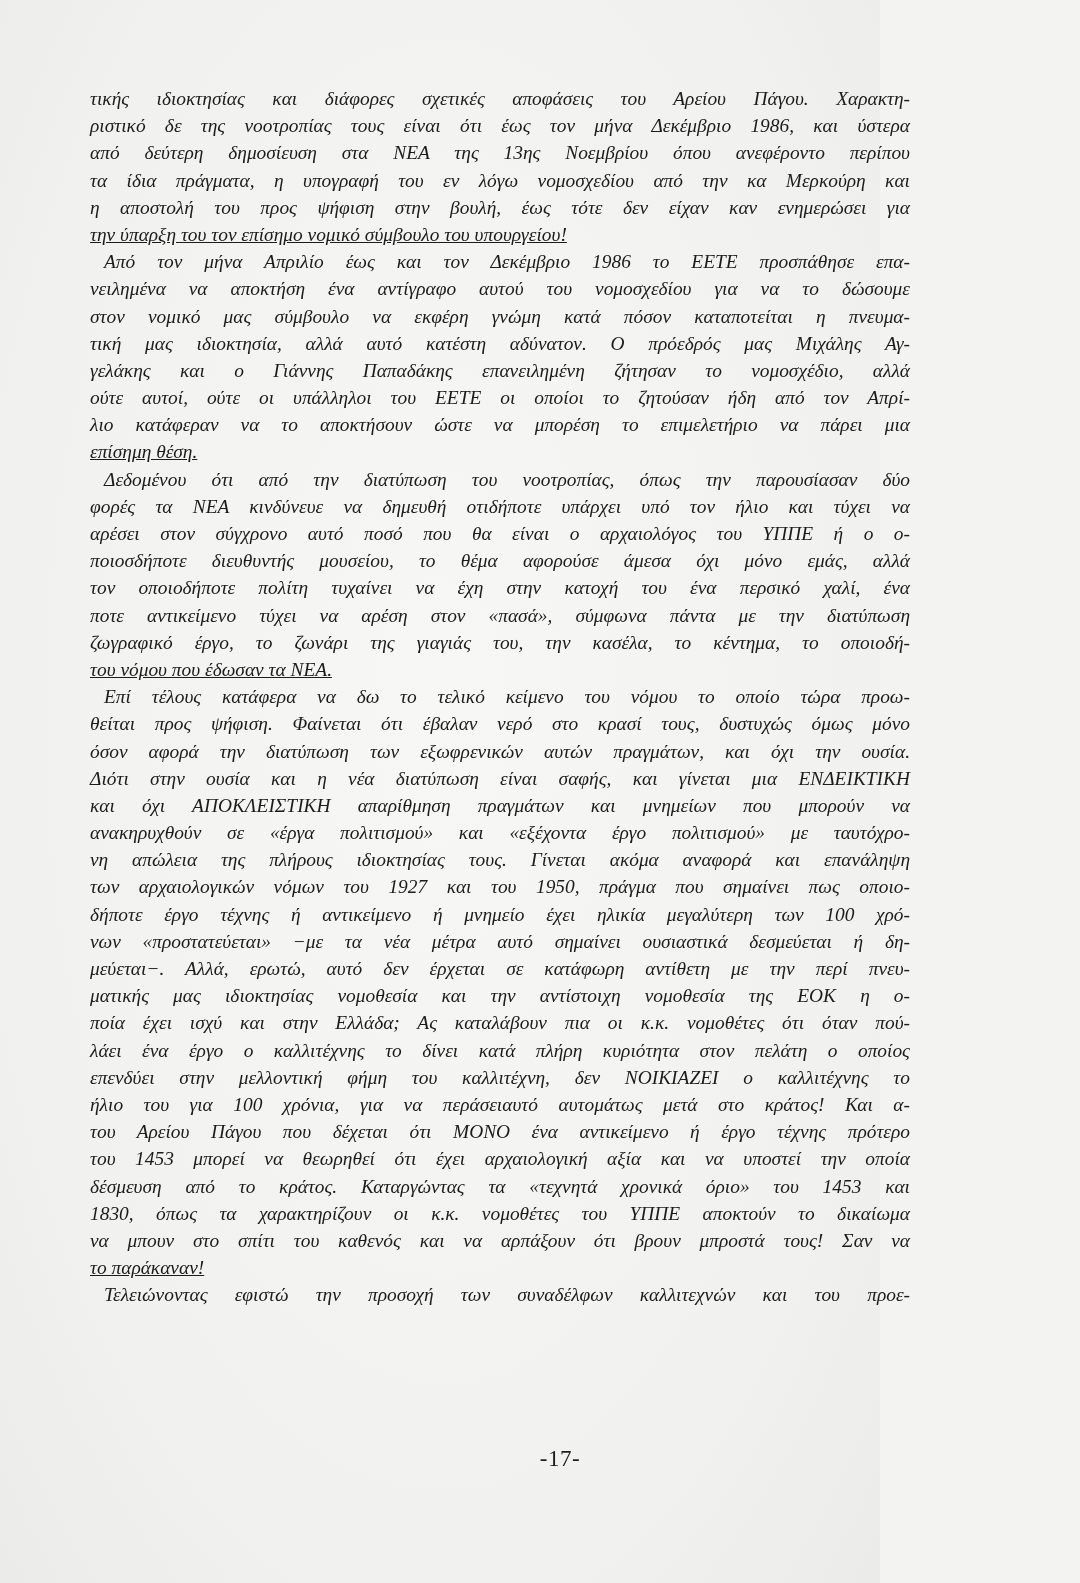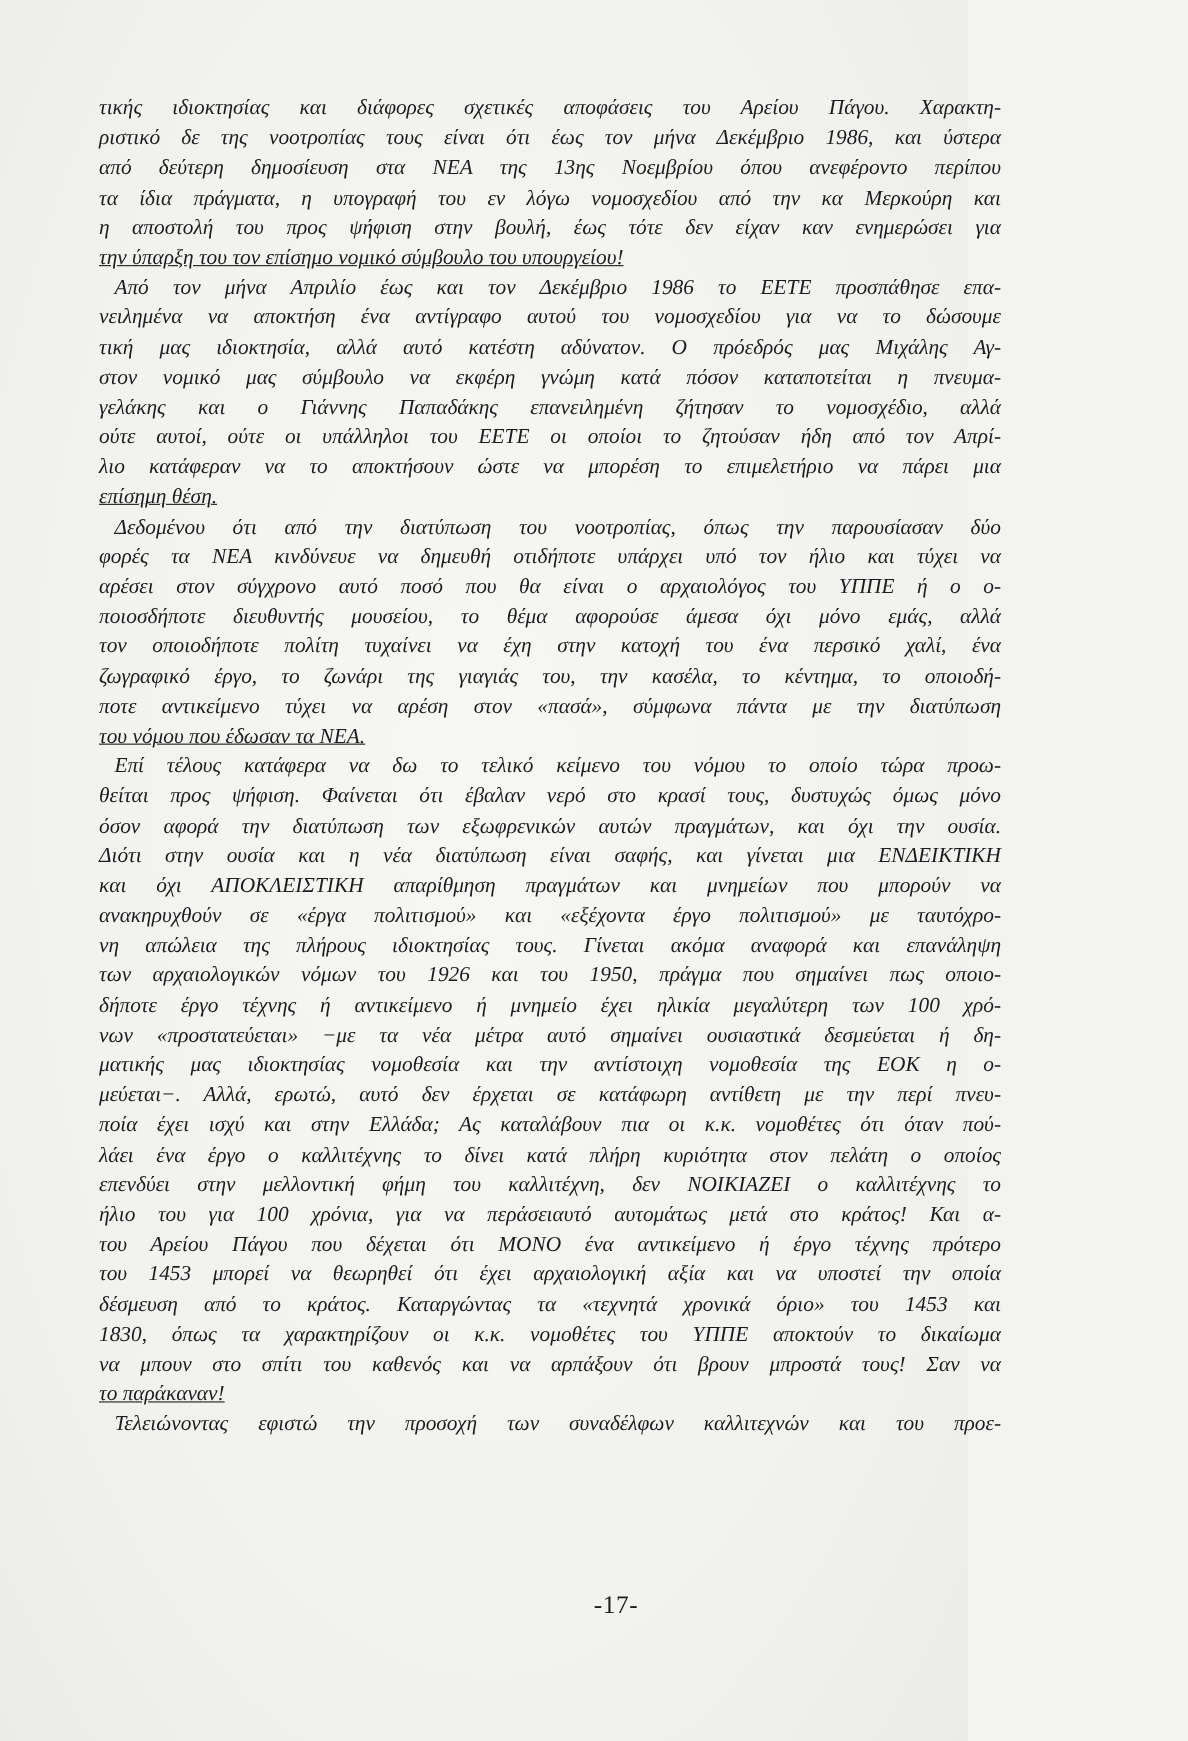--- a/index.html
+++ b/index.html
@@ -70,52 +70,52 @@
       <span class="line">ριστικό δε της νοοτροπίας τους είναι ότι έως τον μήνα Δεκέμβριο 1986, και ύστερα</span>
       <span class="line">από δεύτερη δημοσίευση στα ΝΕΑ της 13ης Νοεμβρίου όπου ανεφέροντο περίπου</span>
       <span class="line">τα ίδια πράγματα, η υπογραφή του εν λόγω νομοσχεδίου από την κα Μερκούρη και</span>
       <span class="line">η αποστολή του προς ψήφιση στην βουλή, έως τότε δεν είχαν καν ενημερώσει για</span>
       <span class="line last">την ύπαρξη του τον επίσημο νομικό σύμβουλο του υπουργείου!</span>
     </div>
 
     <div>
       <span class="line indent">Από τον μήνα Απριλίο έως και τον Δεκέμβριο 1986 το ΕΕΤΕ προσπάθησε επα-</span>
       <span class="line">νειλημένα να αποκτήση ένα αντίγραφο αυτού του νομοσχεδίου για να το δώσουμε</span>
+      <span class="line">στον νομικό μας σύμβουλο να εκφέρη γνώμη κατά πόσον καταποτείται η πνευμα-</span>
       <span class="line">τική μας ιδιοκτησία, αλλά αυτό κατέστη αδύνατον. Ο πρόεδρός μας Μιχάλης Αγ-</span>
-      <span class="line">στον νομικό μας σύμβουλο να εκφέρη γνώμη κατά πόσον καταποτείται η πνευμα-</span>
       <span class="line">γελάκης και ο Γιάννης Παπαδάκης επανειλημένη ζήτησαν το νομοσχέδιο, αλλά</span>
       <span class="line">ούτε αυτοί, ούτε οι υπάλληλοι του ΕΕΤΕ οι οποίοι το ζητούσαν ήδη από τον Απρί-</span>
       <span class="line">λιο κατάφεραν να το αποκτήσουν ώστε να μπορέση το επιμελετήριο να πάρει μια</span>
       <span class="line last">επίσημη θέση.</span>
     </div>
 
     <div>
       <span class="line indent">Δεδομένου ότι από την διατύπωση του νοοτροπίας, όπως την παρουσίασαν δύο</span>
       <span class="line">φορές τα ΝΕΑ κινδύνευε να δημευθή οτιδήποτε υπάρχει υπό τον ήλιο και τύχει να</span>
       <span class="line">αρέσει στον σύγχρονο αυτό ποσό που θα είναι ο αρχαιολόγος του ΥΠΠΕ ή ο ο-</span>
       <span class="line">ποιοσδήποτε διευθυντής μουσείου, το θέμα αφορούσε άμεσα όχι μόνο εμάς, αλλά</span>
       <span class="line">τον οποιοδήποτε πολίτη τυχαίνει να έχη στην κατοχή του ένα περσικό χαλί, ένα</span>
+      <span class="line">ποτε αντικείμενο τύχει να αρέση στον «πασά», σύμφωνα πάντα με την διατύπωση</span>
       <span class="line">ζωγραφικό έργο, το ζωνάρι της γιαγιάς του, την κασέλα, το κέντημα, το οποιοδή-</span>
-      <span class="line">ποτε αντικείμενο τύχει να αρέση στον «πασά», σύμφωνα πάντα με την διατύπωση</span>
       <span class="line last">του νόμου που έδωσαν τα ΝΕΑ.</span>
     </div>
 
     <div>
       <span class="line indent">Επί τέλους κατάφερα να δω το τελικό κείμενο του νόμου το οποίο τώρα προω-</span>
       <span class="line">θείται προς ψήφιση. Φαίνεται ότι έβαλαν νερό στο κρασί τους, δυστυχώς όμως μόνο</span>
       <span class="line">όσον αφορά την διατύπωση των εξωφρενικών αυτών πραγμάτων, και όχι την ουσία.</span>
       <span class="line">Διότι στην ουσία και η νέα διατύπωση είναι σαφής, και γίνεται μια ΕΝΔΕΙΚΤΙΚΗ</span>
       <span class="line">και όχι ΑΠΟΚΛΕΙΣΤΙΚΗ απαρίθμηση πραγμάτων και μνημείων που μπορούν να</span>
       <span class="line">ανακηρυχθούν σε «έργα πολιτισμού» και «εξέχοντα έργο πολιτισμού» με ταυτόχρο-</span>
       <span class="line">νη απώλεια της πλήρους ιδιοκτησίας τους. Γίνεται ακόμα αναφορά και επανάληψη</span>
-      <span class="line">των αρχαιολογικών νόμων του 1926 και του 1950, πράγμα που σημαίνει πως οποιο-</span>
+      <span class="line">των αρχαιολογικών νόμων του 1927 και του 1950, πράγμα που σημαίνει πως οποιο-</span>
       <span class="line">δήποτε έργο τέχνης ή αντικείμενο ή μνημείο έχει ηλικία μεγαλύτερη των 100 χρό-</span>
       <span class="line">νων «προστατεύεται» −με τα νέα μέτρα αυτό σημαίνει ουσιαστικά δεσμεύεται ή δη-</span>
+      <span class="line">μεύεται−. Αλλά, ερωτώ, αυτό δεν έρχεται σε κατάφωρη αντίθετη με την περί πνευ-</span>
       <span class="line">ματικής μας ιδιοκτησίας νομοθεσία και την αντίστοιχη νομοθεσία της ΕΟΚ η ο-</span>
-      <span class="line">μεύεται−. Αλλά, ερωτώ, αυτό δεν έρχεται σε κατάφωρη αντίθετη με την περί πνευ-</span>
       <span class="line">ποία έχει ισχύ και στην Ελλάδα; Ας καταλάβουν πια οι κ.κ. νομοθέτες ότι όταν πού-</span>
       <span class="line">λάει ένα έργο ο καλλιτέχνης το δίνει κατά πλήρη κυριότητα στον πελάτη ο οποίος</span>
       <span class="line">επενδύει στην μελλοντική φήμη του καλλιτέχνη, δεν ΝΟΙΚΙΑΖΕΙ ο καλλιτέχνης το</span>
       <span class="line">ήλιο του για 100 χρόνια, για να περάσειαυτό αυτομάτως μετά στο κράτος! Και α-</span>
       <span class="line">του Αρείου Πάγου που δέχεται ότι ΜΟΝΟ ένα αντικείμενο ή έργο τέχνης πρότερο</span>
       <span class="line">του 1453 μπορεί να θεωρηθεί ότι έχει αρχαιολογική αξία και να υποστεί την οποία</span>
       <span class="line">δέσμευση από το κράτος. Καταργώντας τα «τεχνητά χρονικά όριο» του 1453 και</span>
       <span class="line">1830, όπως τα χαρακτηρίζουν οι κ.κ. νομοθέτες του ΥΠΠΕ αποκτούν το δικαίωμα</span>
       <span class="line">να μπουν στο σπίτι του καθενός και να αρπάξουν ότι βρουν μπροστά τους! Σαν να</span>
       <span class="line last">το παράκαναν!</span>

